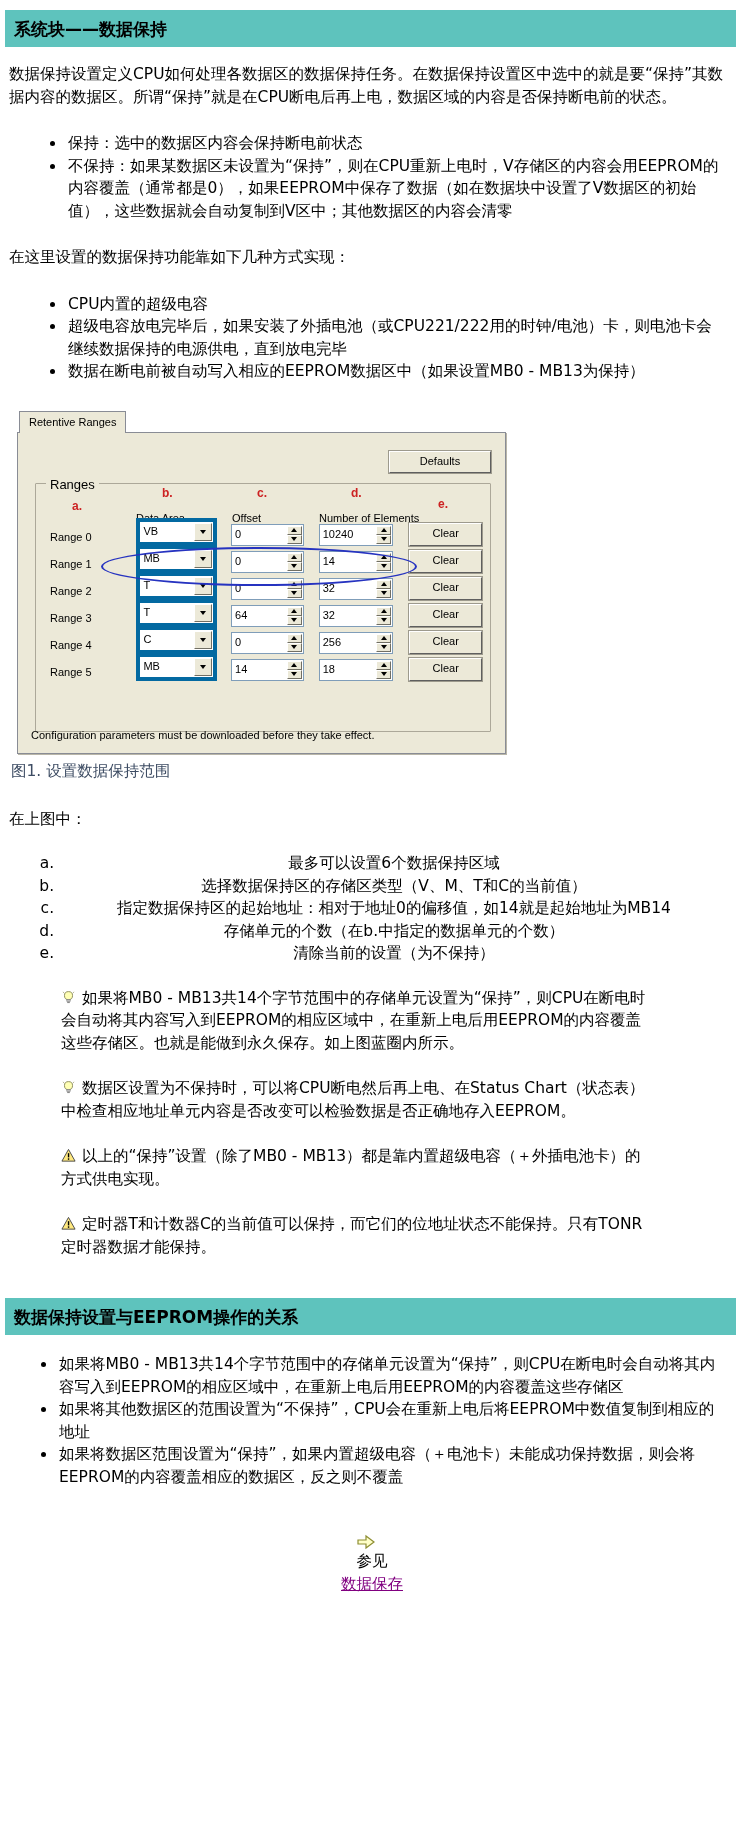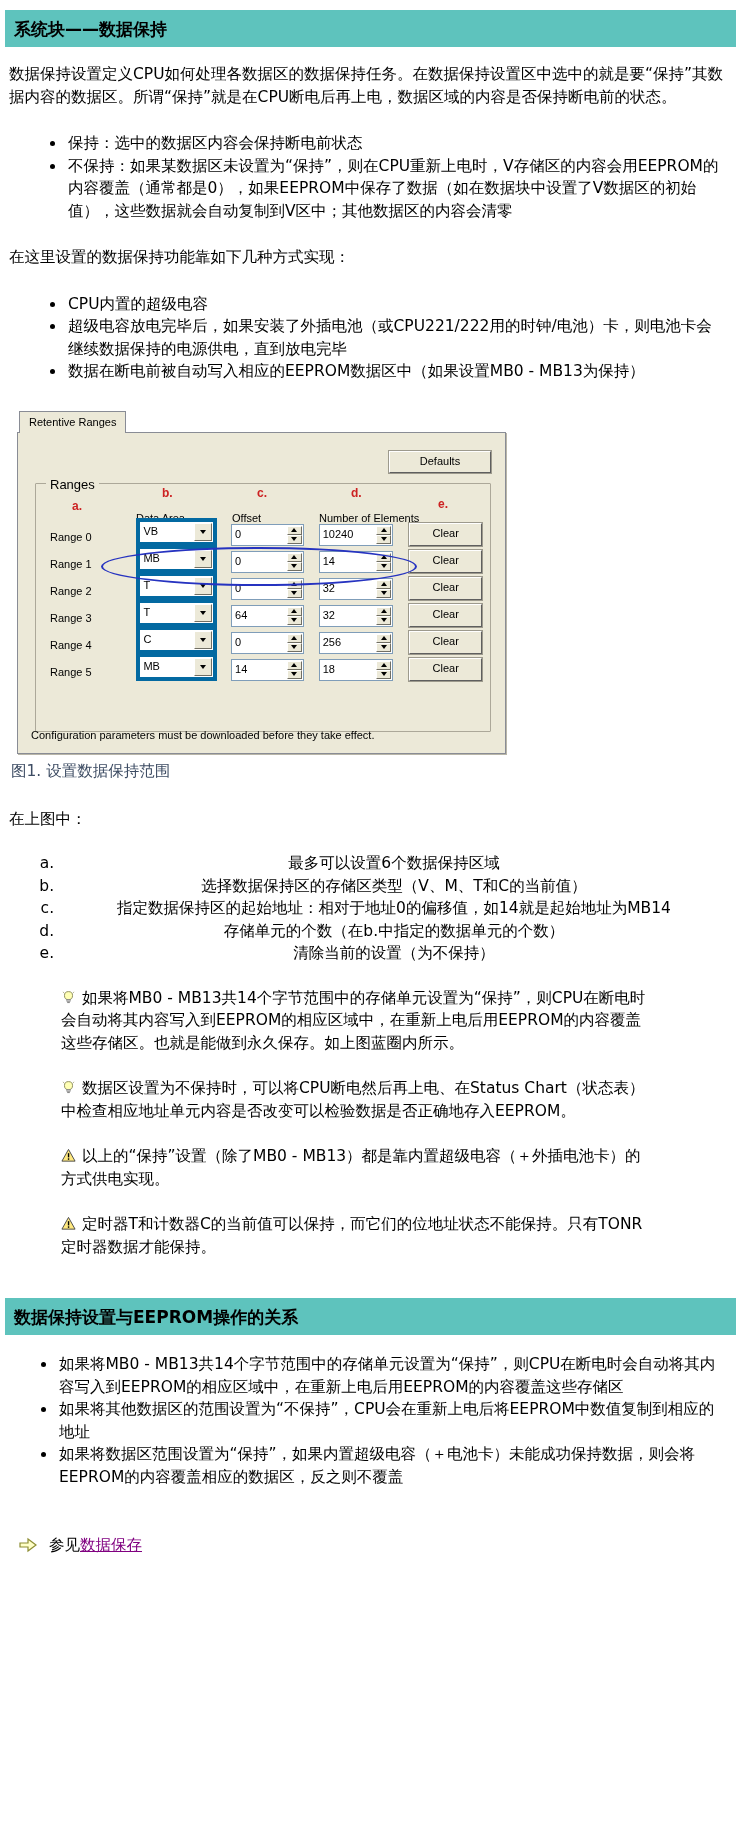--- a/index.html
+++ b/index.html
@@ -18,21 +18,21 @@
   ul.bullets{margin:24px 0 0 0;padding:0 0 0 57px;}
   ul.bullets li{margin:0;padding:0 0 0 2px;}
   ol.lettered{margin:22px 0 0 0;padding:0 0 0 50px;list-style-type:lower-alpha;text-align:center;}
   ol.lettered li{margin:0;padding:0 0 0 4px;}
   .figure-caption{margin:6px 0 0 2px;font-size:15.5px;color:#3D4C63;}
   
   .tips{margin:22px 0 0 52px;width:592px;}
   .tip{margin:0 0 23px 0;position:relative;padding-left:0;}
   .tip-icon{display:inline-block;width:15px;height:15px;vertical-align:-2px;margin-right:6px;}
   
-  .see-also{margin:46px 0 0 10px;font-size:15.5px;display:flex;align-items:center;}
+  .see-also{margin:46px 0 0 10px;font-size:15.5px;display:flex;align-items:center;flex-direction:column;}
   .see-arrow{display:inline-block;width:18px;height:16px;margin-right:12px;}
   a.doc-link{color:#800080;text-decoration:underline;cursor:pointer;}
   
   .dialog{position:relative;width:489px;height:343px;margin:28px 0 0 8px;
           font-family:"Liberation Sans","DejaVu Sans",sans-serif;font-size:11px;}
   .dlg-tab{
     position:absolute;left:2px;top:0;height:21px;padding:0 9px;line-height:21px;
     background:#ECE9D8;border:1px solid #898C95;border-bottom:none;z-index:3;
   }
   .dlg-body{

